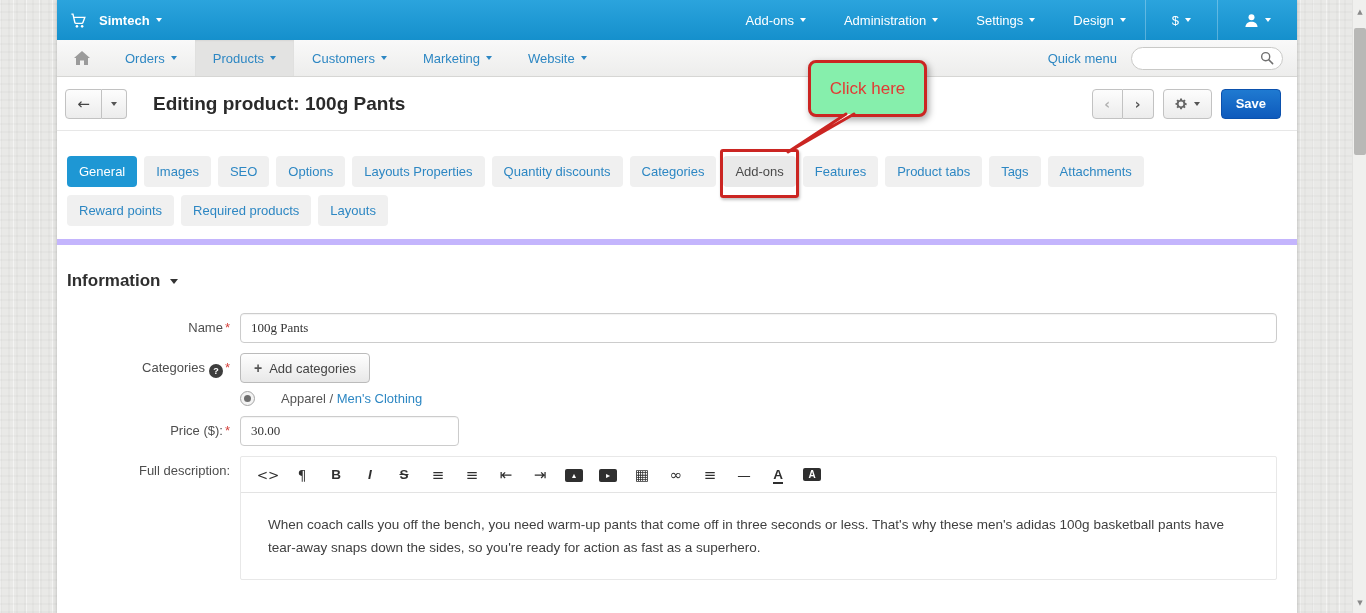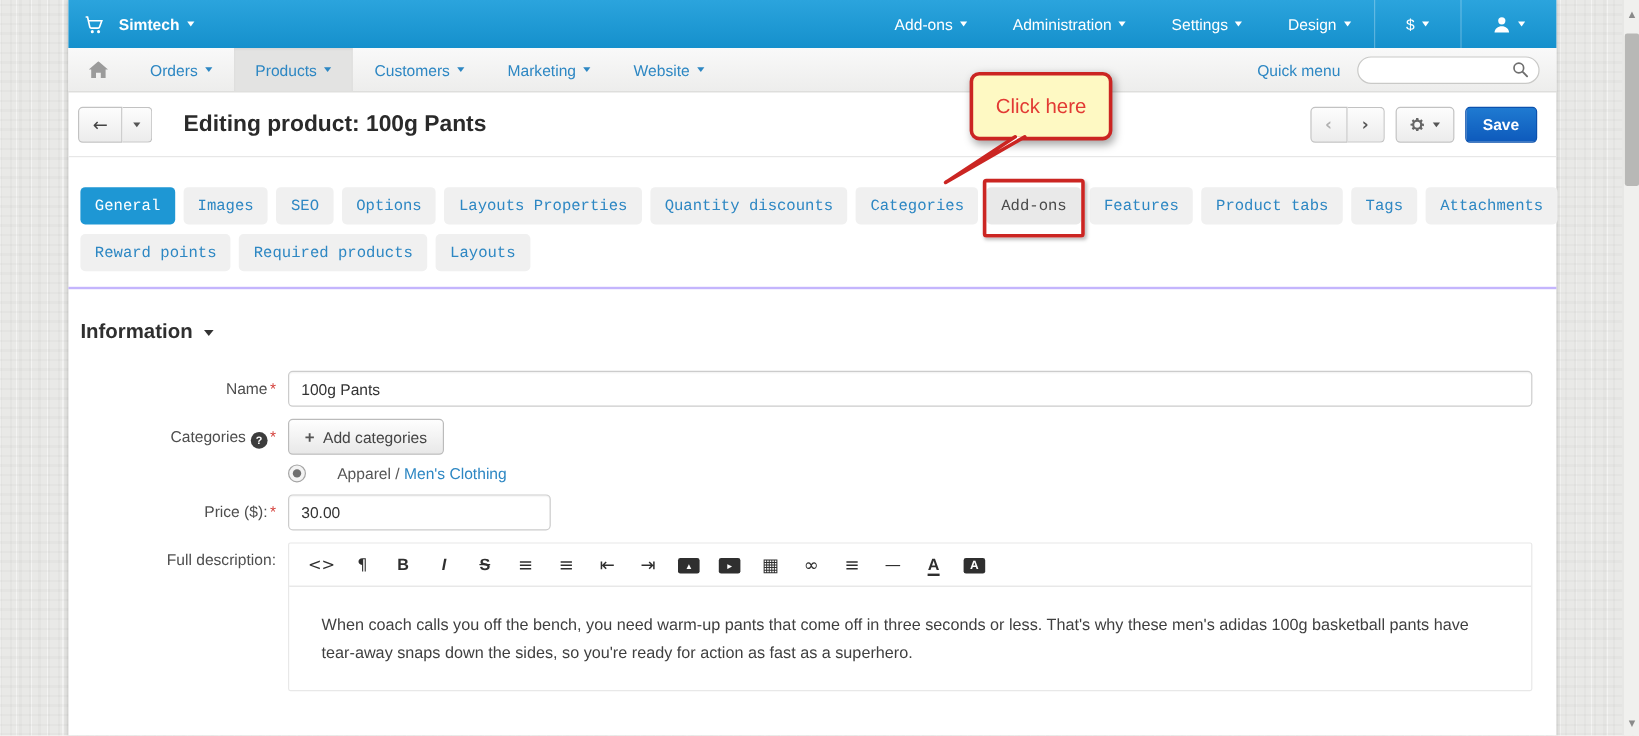--- a/index.html
+++ b/index.html
@@ -76,21 +76,21 @@
   .navbtn { width:31px; font-size:14px; font-weight:bold; }
   .navbtn.prev { color:#b0b0b0; }
   .navbtn.next { color:#555; }
   .gearbtn { width:49px; gap:6px; }
   .btn-primary {
     background:linear-gradient(#1f7ad1,#0e5abc); border-color:#0b51ad;
     color:#fff; font-weight:bold; padding:0 14px;
   }
 
   
-  .tabswrap { padding:25px 10px 13px 10px; border-bottom:2px solid #c4b5fd;font-family:Liberation Mono, monospace; }
+  .tabswrap { padding:25px 10px 13px 10px; border-bottom:6px solid #c4b5fd; }
   .tabrow { display:flex; gap:7px; margin-bottom:8px; flex-wrap:nowrap; }
   .tabrow:last-child { margin-bottom:0; }
   .tab {
     height:31px; line-height:31px; padding:0 12px; border-radius:4px;
     background:#f0f0f0; color:#2d87c3; cursor:pointer; white-space:nowrap; font-size:13px;
   }
   .tab.active { background:#1e97d4; color:#fff; }
   .tab.highlight { background:#e9e9e9; color:#4a4a4a; position:relative; }
   .redbox {
     position:absolute; left:-3px; right:-3px; top:-7px; bottom:-11px;
@@ -102,21 +102,21 @@
   .content { padding:0 0 0 0; }
   .sectionhead { margin:26px 0 22px 10px; display:flex; align-items:center; color:#2f2f2f; }
   .sectionhead .t { font-size:17px; font-weight:bold; }
   .sectionhead .crt { border-top-width:5px; border-left-width:4.5px; border-right-width:4.5px; color:#333; margin-left:9px; }
   .frow { display:flex; margin-bottom:10px; }
   .flabel { width:183px; flex:none; text-align:right; padding-right:10px; padding-top:7px; color:#4e4e4e; white-space:nowrap; }
   .req { color:#d43f3a; margin-left:2px; }
   .fctrl { flex:1; margin-right:20px; min-width:0; }
   .tinput {
     height:30px; border:1px solid #ccc; border-radius:4px; padding:0 10px;
-    font-size:13px; color:#333; width:100%; outline:none; font-family:Liberation Sans, sans-serif;
+    font-size:13px; color:#333; width:100%; outline:none; font-family:Liberation Serif, serif;
     box-shadow:inset 0 1px 1px rgba(0,0,0,0.05);
   }
   .tinput.short { width:219px; }
   .helpq {
     display:inline-block; width:14px; height:14px; border-radius:50%;
     background:#3d3d3d; color:#fff; font-size:9px; font-weight:bold;
     text-align:center; line-height:14px; margin-left:4px; vertical-align:-2px; cursor:pointer;
   }
   .addcat {
     height:30px; padding:0 13px; display:inline-flex; align-items:center; gap:7px;
@@ -146,21 +146,21 @@
   .eicon .dark {
     display:inline-block; background:#2f2f2f; color:#fff; width:18px; height:13px;
     line-height:13px; font-size:8px; border-radius:2px; vertical-align:1px;
   }
   .eicon.ucolor span { border-bottom:2px solid #2f2f2f; font-weight:bold; }
   .ebody { padding:20px 27px; font-size:13.5px; color:#3f3f3f; line-height:23px; min-height:80px; }
 
   
   .callout {
     position:absolute; left:808px; top:60px; width:119px; height:57px; z-index:50;
-    background:#fef9c3; border:3px solid #cb2522; border-radius:8px;
+    background:#86efac; border:3px solid #cb2522; border-radius:8px;
     box-shadow:2px 3px 7px rgba(0,0,0,0.35);
     display:flex; align-items:center; justify-content:center;
     color:#e23a34; font-size:17px;
   }
   .callout-tail { position:absolute; left:778px; top:108px; width:90px; height:52px; z-index:51; overflow:visible; }
 
   
   .vscroll {
     position:absolute; top:0; right:0; width:14px; height:613px;
     background:#f0f0ee; border-left:1px solid #e2e2e0; z-index:60;

